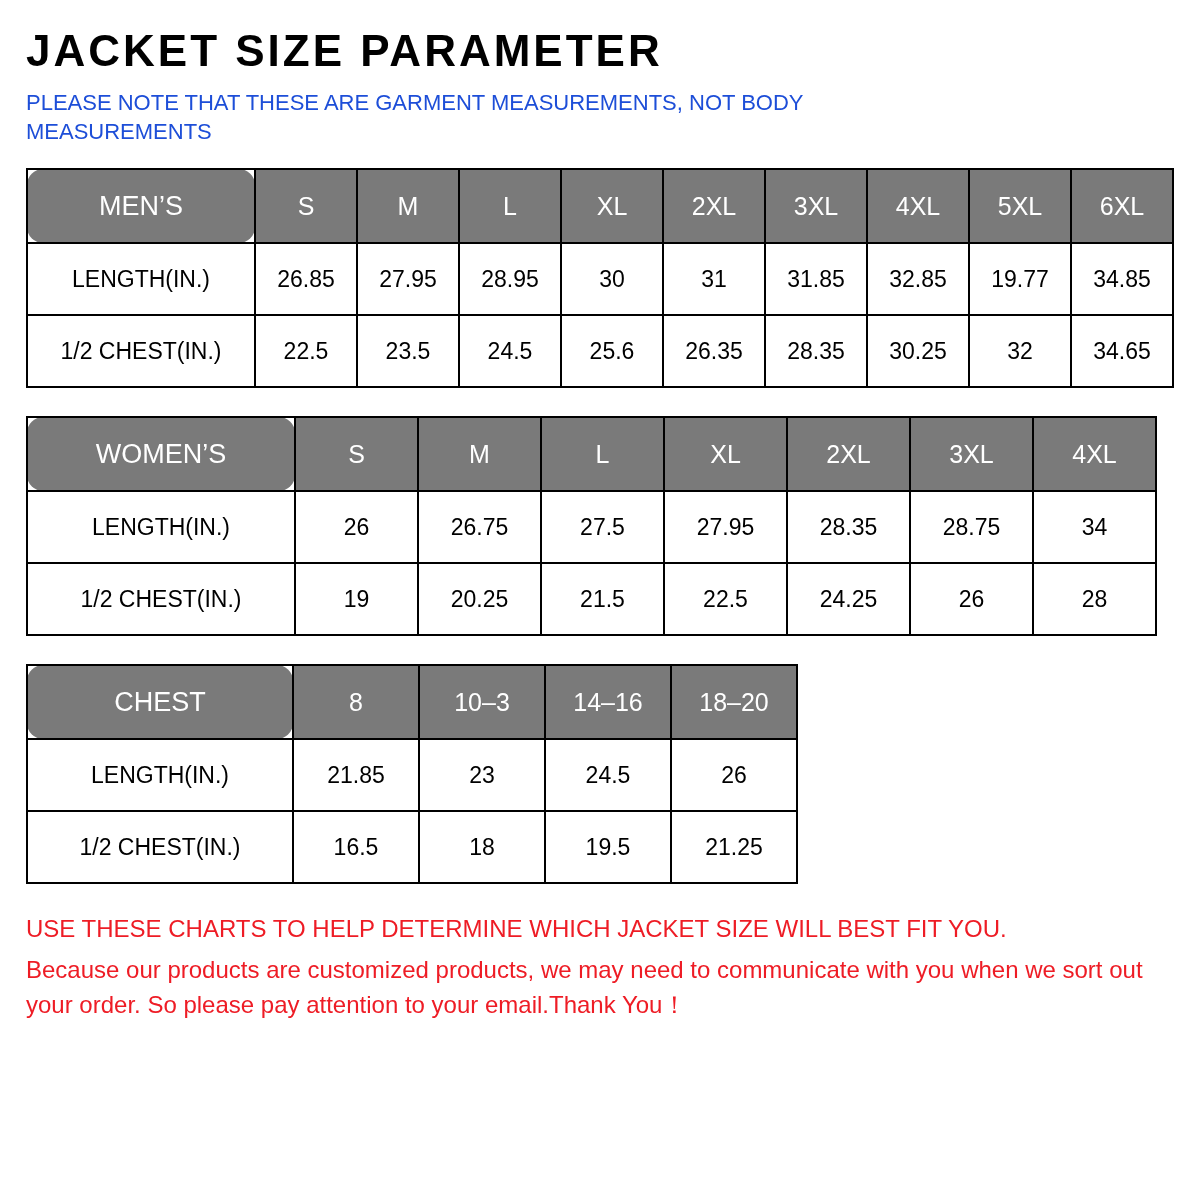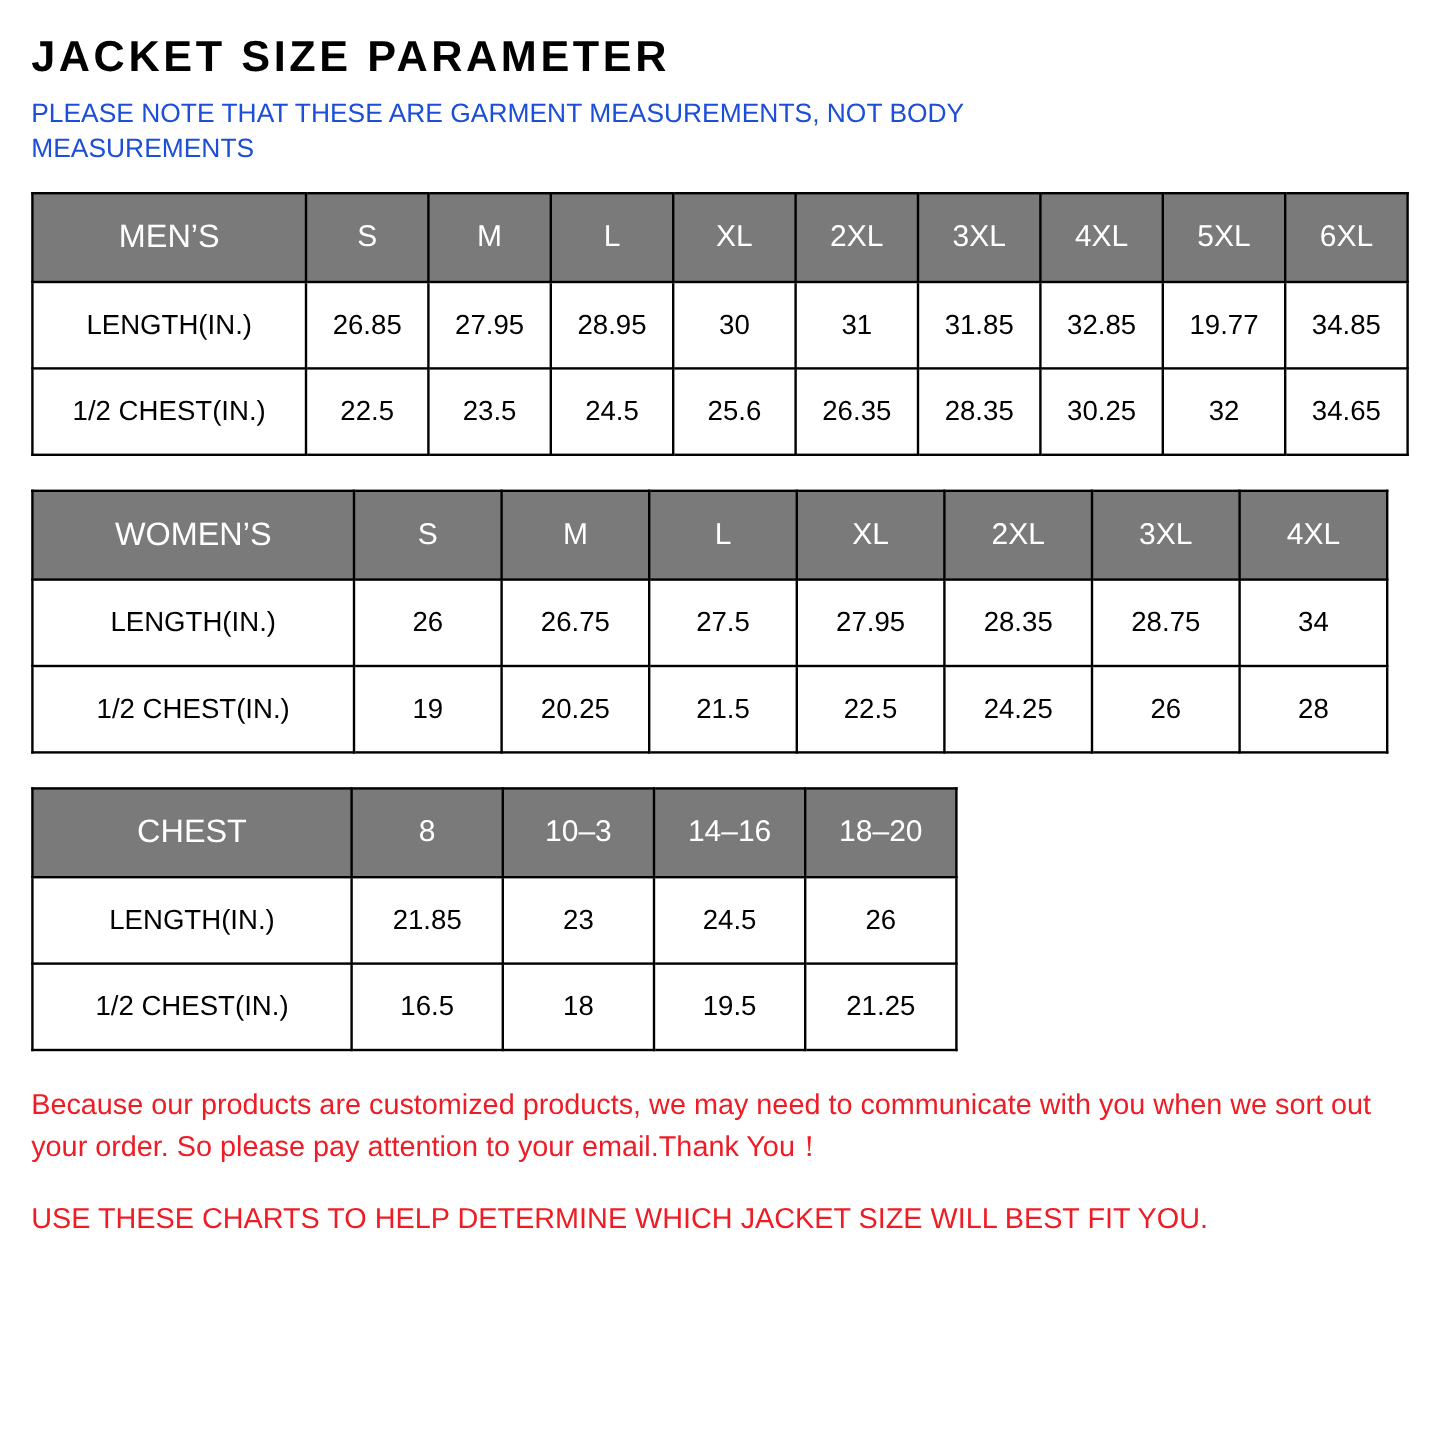--- a/index.html
+++ b/index.html
@@ -15,21 +15,21 @@
     overflow: hidden;
   }
   .page {
     width: 1200px;
     height: 1200px;
     box-sizing: border-box;
     padding: 28px 26px 0 26px;
     position: relative;
   }
   .title {
-    font-size: 36px;
+    font-size: 44px;
     font-weight: bold;
     letter-spacing: 3px;
     line-height: 1.05;
     margin: 0 0 14px 0;
     color: #000;
   }
   .note {
     color: #1d4ed8;
     font-size: 22px;
     line-height: 1.32;
@@ -57,20 +57,21 @@
     background: #7a7a7a;
     color: #ffffff;
     font-size: 25px;
     height: 74px;
   }
   table.sz tr.head td.rowlabel {
     font-size: 27px;
   }
   td.rowlabel {
     font-size: 24px;
+    border-radius: 16px;
   }
   
   #mens-table { width: 1148px; }
   #mens-table col.label { width: 228px; }
   #mens-table col.val { width: 102px; }
 
   #womens-table { width: 1128px; }
   #womens-table col.label { width: 268px; }
   #womens-table col.val { width: 123px; }
 
@@ -222,16 +223,16 @@
       <tr>
         <td class="rowlabel">1/2 CHEST(IN.)</td>
         <td>16.5</td>
         <td>18</td>
         <td>19.5</td>
         <td>21.25</td>
       </tr>
     </tbody>
   </table>
 
+  <p class="footer-red second">USE THESE CHARTS TO HELP DETERMINE WHICH JACKET SIZE WILL BEST FIT YOU.</p>
   <p class="footer-red">Because our products are customized products, we may need to communicate with you when we sort out your order. So please pay attention to your email.Thank You！</p>
-  <p class="footer-red second">USE THESE CHARTS TO HELP DETERMINE WHICH JACKET SIZE WILL BEST FIT YOU.</p>
 
 </div>
 
 </body></html>

